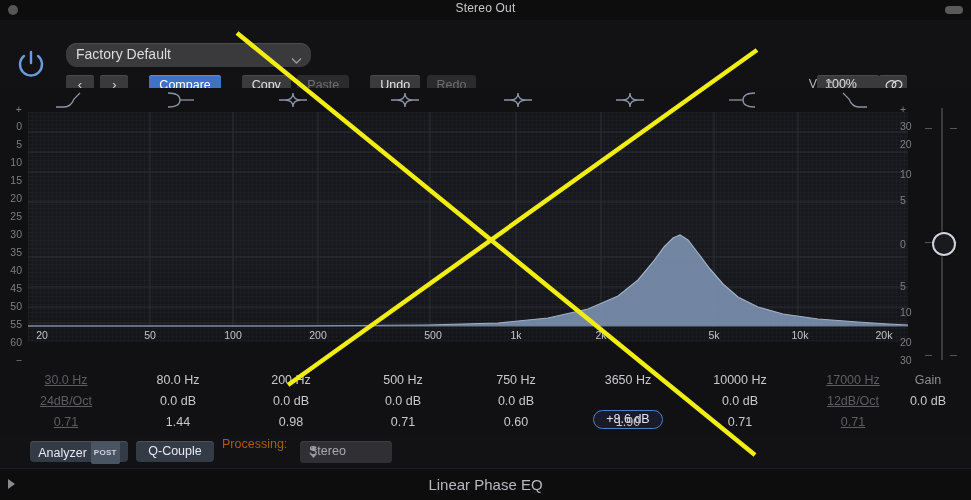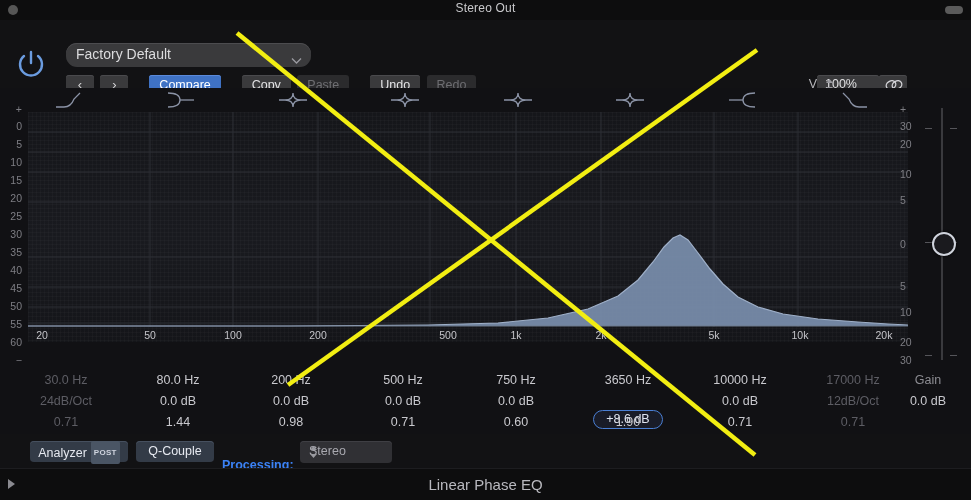--- a/index.html
+++ b/index.html
@@ -70,34 +70,34 @@
   
   .gslider{position:absolute;left:941px;top:108px;width:2px;height:252px;background:#3a3a3e;}
   .ghandle{position:absolute;left:932px;top:232px;width:20px;height:20px;border-radius:50%;
     background:#1a1a1e;border:2px solid #cfd3dc;box-shadow:0 0 3px #000;cursor:pointer;}
   .gtick{position:absolute;background:#55555a;height:1px;width:7px;}
 
   
   .params{position:absolute;left:0;top:370px;width:971px;height:64px;background:#111114;}
   .pcol{position:absolute;top:0;width:120px;text-align:center;transform:translateX(-60px);}
   .pcol .r{font-size:12.5px;color:#c9c9ce;line-height:21px;height:21px;cursor:pointer;}
-  .pcol.dim .r{color:#5d5d64;}
+  .pcol.dim .r{color:#5d5d64;text-decoration:underline;}
   .pcol .r.sel{display:inline-block;padding:0 12px;border:1.5px solid #4a7fd4;border-radius:11px;
     background:#191c28;color:#dfe4ef;line-height:17px;height:17px;margin-top:19px;}
   .gaincol{position:absolute;right:6px;top:0;width:74px;text-align:center;}
   .gaincol .gl{font-size:12.5px;color:#8c8c92;line-height:21px;}
   .gaincol .gv{font-size:12.5px;color:#c9c9ce;line-height:21px;cursor:pointer;}
 
   
   .bottom{position:absolute;left:0;top:434px;width:971px;height:34px;background:#121214;}
   .bbtn{position:absolute;top:7px;height:21px;line-height:21px;background:#333b47;color:#e6e9f0;
     font-size:12.5px;border-radius:4px;text-align:center;box-shadow:inset 0 1px 0 #46505f;cursor:pointer;}
   .postbadge{display:inline-block;font-size:8px;font-weight:bold;color:#cfd4de;background:#4a5564;
     border-radius:2px;padding:1px 3px;vertical-align:2px;margin-left:4px;letter-spacing:.3px;}
-  .proclbl{position:absolute;left:222px;top:24px;font-size:12.5px;color:#3b82f6;font-weight:bold;}
+  .proclbl{position:absolute;left:222px;top:3px;font-size:12.5px;color:#a16207;}
   .procsel{position:absolute;left:300px;top:7px;width:92px;height:22px;background:#303034;border-radius:4px;
     box-shadow:inset 0 1px 0 #3f3f44;cursor:pointer;}
   .procsel span{position:absolute;left:9px;top:3px;font-size:12.5px;color:#a9a9b0;}
   .procsel .ud{position:absolute;right:8px;top:4px;}
 
   
   .footer{position:absolute;left:0;top:468px;width:971px;height:32px;background:#0d0d0e;
     border-top:1px solid #1d1d20;}
   .foot-title{position:absolute;left:0;top:7px;width:971px;text-align:center;font-size:15px;color:#b9b9bf;}
   .foot-arrow{position:absolute;left:8px;top:10px;width:0;height:0;border-left:7px solid #8a8a90;
@@ -244,21 +244,21 @@
                  L710,185 L730,195 L755,202 L790,207 L830,210 L860,212 L880,213" fill="none" stroke="#9fb0c9" stroke-width="1.2"></path>
         <line x1="0" y1="214" x2="880" y2="214" stroke="#6f7a8c" stroke-width="1"></line>
       </svg>
     </div>
 
     <div>
       <div class="freqlab" style="left:42px">20</div>
       <div class="freqlab" style="left:150px">50</div>
       <div class="freqlab" style="left:233px">100</div>
       <div class="freqlab" style="left:318px">200</div>
-      <div class="freqlab" style="left:448px">500</div>
+      <div class="freqlab" style="left:433px">500</div>
       <div class="freqlab" style="left:516px">1k</div>
       <div class="freqlab" style="left:601px">2k</div>
       <div class="freqlab" style="left:714px">5k</div>
       <div class="freqlab" style="left:800px">10k</div>
       <div class="freqlab" style="left:884px">20k</div>
     </div>
   </div>
 
   <div class="axisL">
     <div style="top:3px">+</div>

